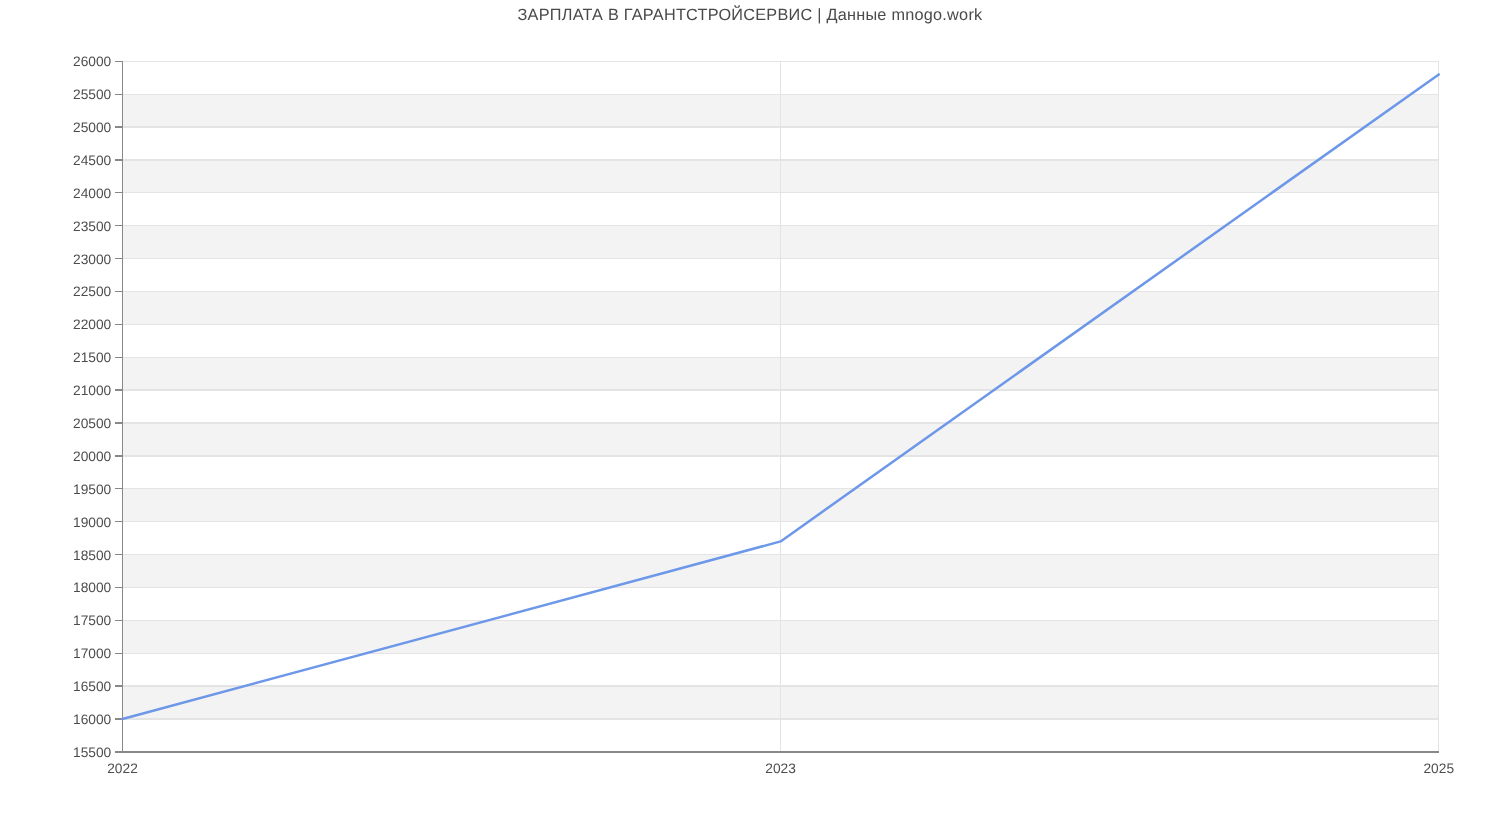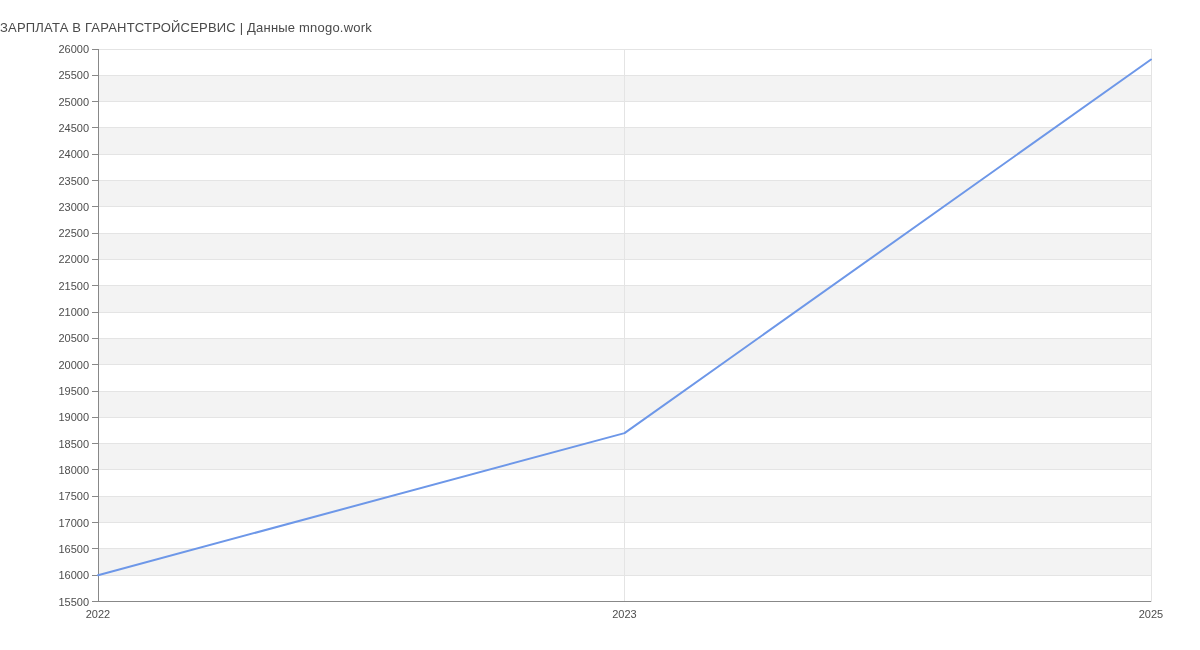--- a/index.html
+++ b/index.html
@@ -10,23 +10,24 @@
   }
   .chart-container {
     position: relative;
     width: 1200px;
     height: 650px;
     background: #ffffff;
     overflow: hidden;
   }
   .chart-title {
     position: absolute;
-    top: 20px;
+    top: 4px;
     left: 0;
     width: 100%;
+    text-align: center;
     font-size: 13px;
     color: #4a4a4a;
     letter-spacing: 0.2px;
   }
   svg#plot {
     position: absolute;
     top: 0;
     left: 0;
   }
   svg#plot text {

